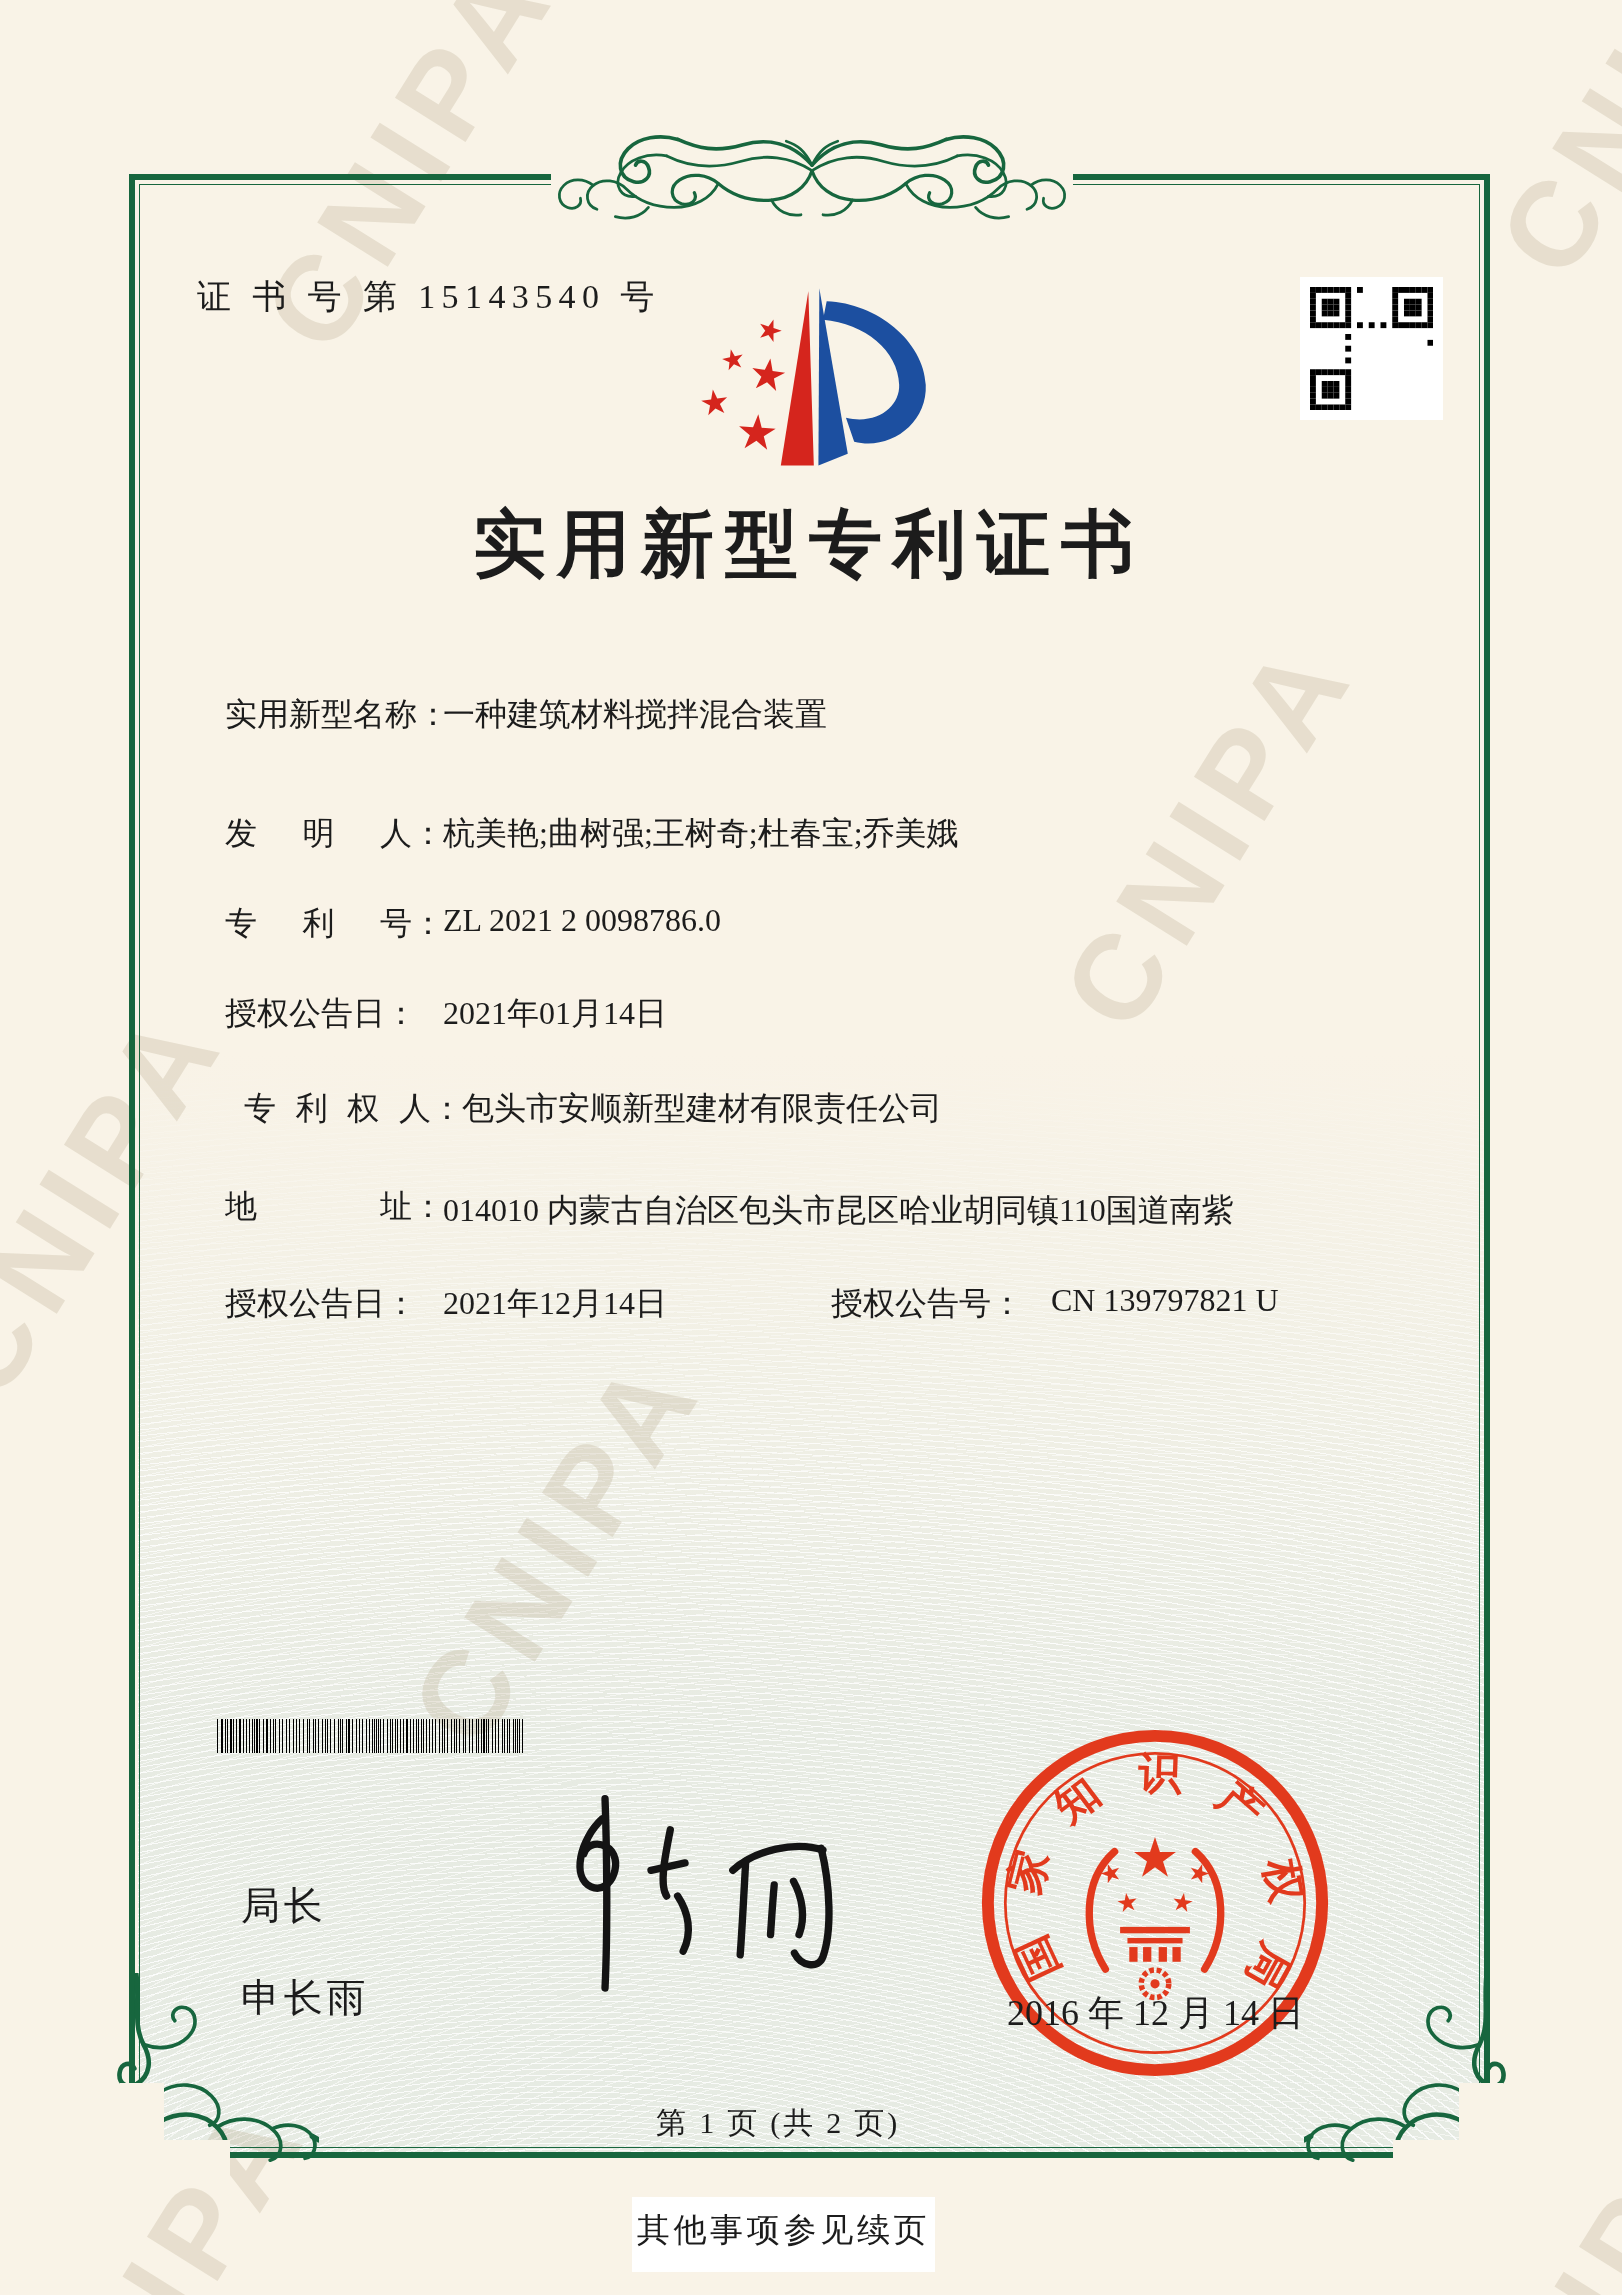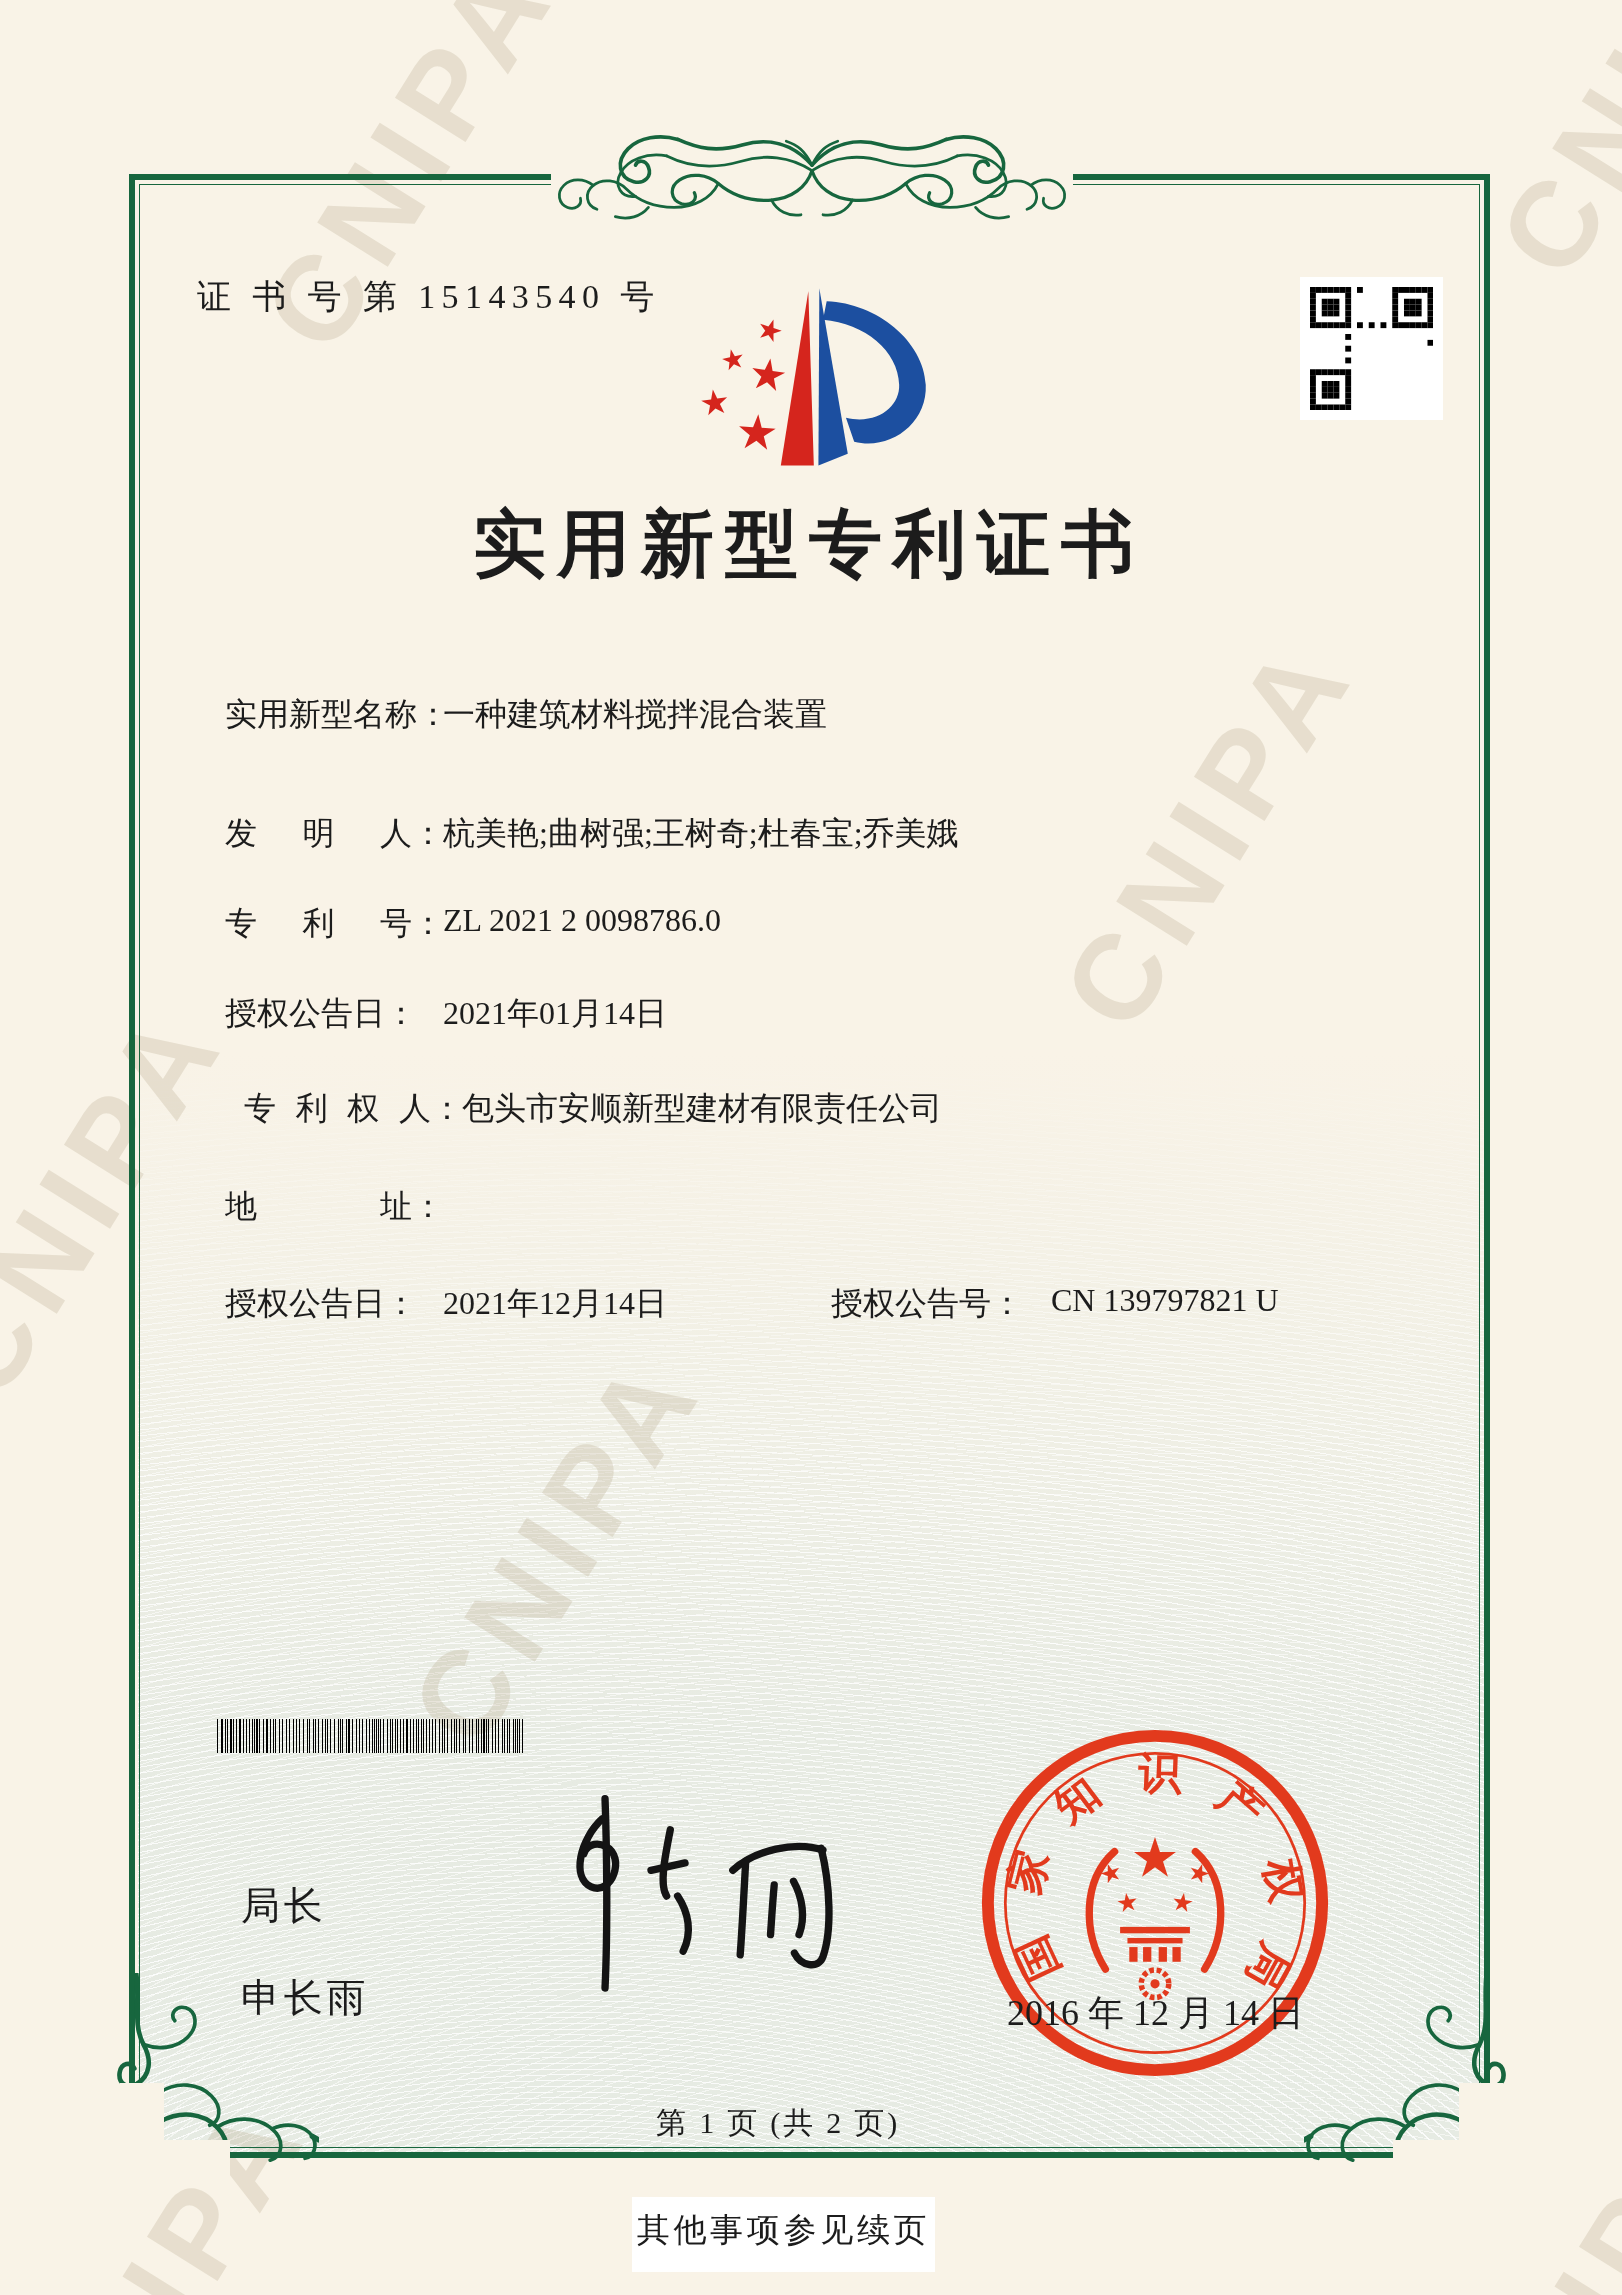--- a/index.html
+++ b/index.html
@@ -312,20 +312,21 @@
   <span class="lbl">授权公告日</span><span>：</span>
   <span class="val">2021年01月14日</span>
 </div>
 <div class="row" style="top:1087px;margin-left:19px;">
   <span class="lbl just">专利权人</span><span>：</span>
   <span class="val">包头市安顺新型建材有限责任公司</span>
 </div>
 <div class="row" style="top:1185px;">
   <span class="lbl just">地址</span><span>：</span>
   <span class="val">
+    <span class="addr-line" style="display:block;">014010 内蒙古自治区包头市昆区哈业胡同镇110国道南紫</span>
   </span>
 </div>
 <div class="row" style="top:1282px;">
   <span class="lbl">授权公告日</span><span>：</span>
   <span class="val">2021年12月14日</span>
   <span class="val2"><span>授权公告号</span><span>：</span></span>
   <span class="valb">CN 139797821 U</span>
 </div>
 
 <div id="legal" class="abs">

